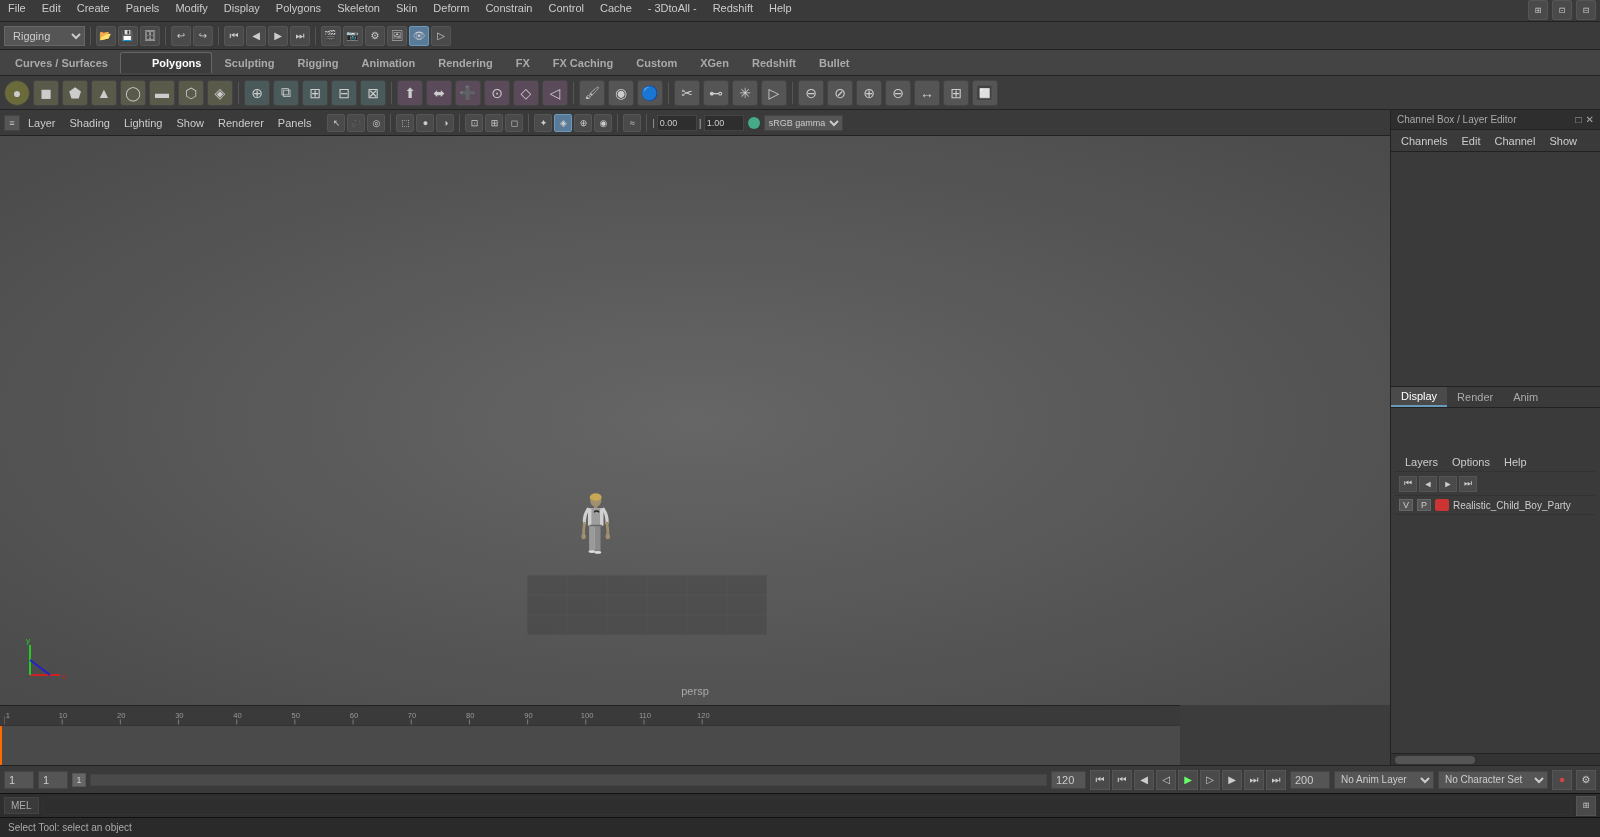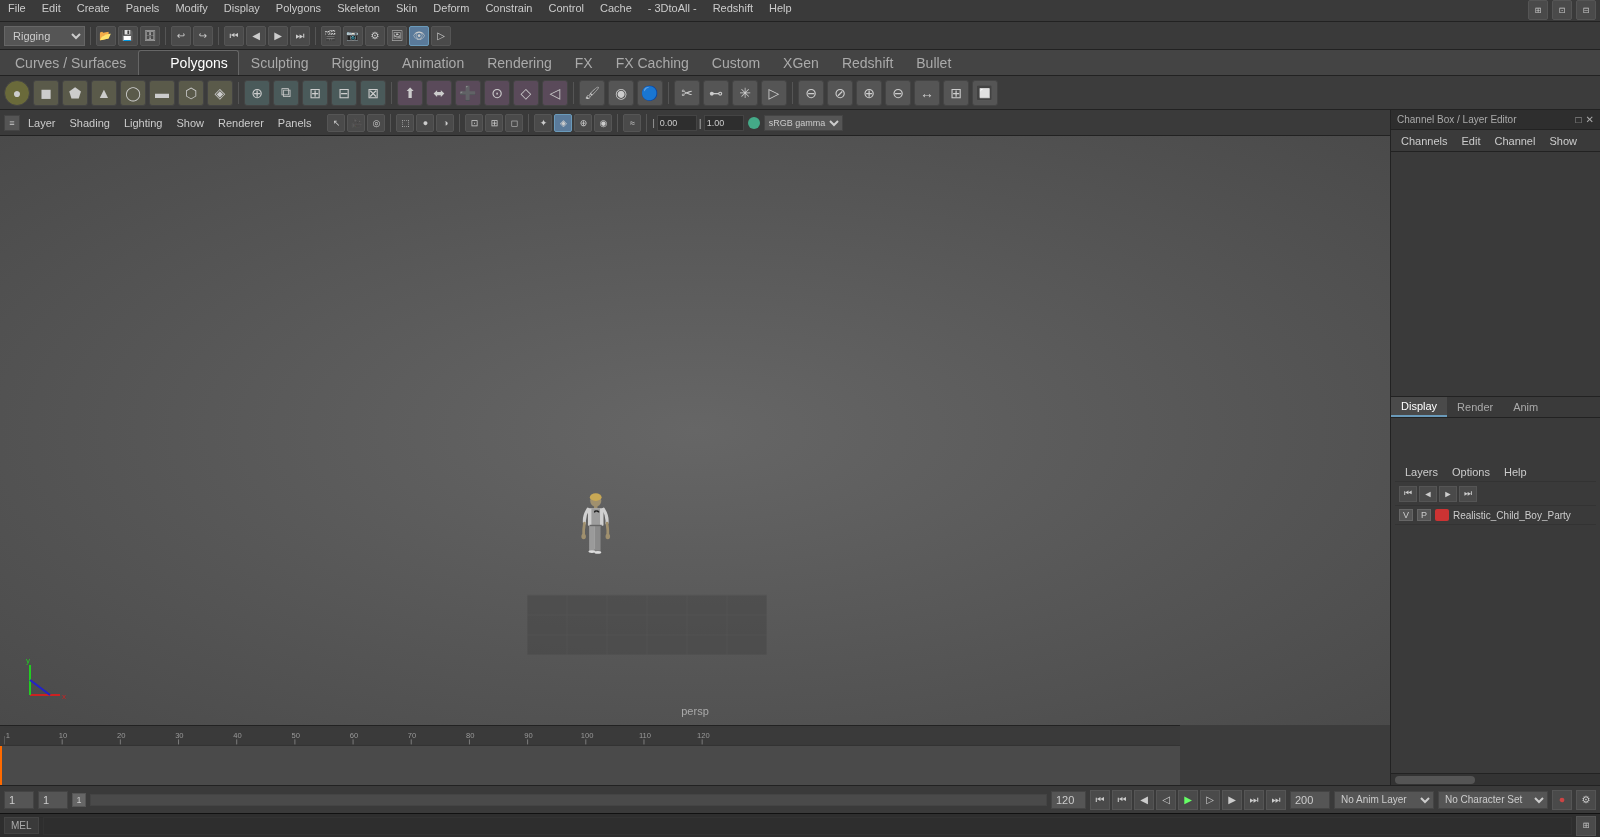--- a/index.html
+++ b/index.html
@@ -31,23 +31,24 @@
       font-size: 10px; cursor: pointer; color: #ccc; border-radius: 2px;
     }
     .tb-btn.active { background: #5a7a9a; border-color: #6a9aba; }
 
     
     #tabsrow {
       width: 100%; height: 26px; background: #444; display: flex; align-items: center;
       border-bottom: 1px solid #222; padding: 0 4px; gap: 1px;
     }
     .tab-item {
-      padding: 4px 10px; cursor: pointer; font-size: 14px; color: #aaa;
+      padding: 4px 10px; cursor: pointer; font-size: 11px; color: #aaa;
       border-radius: 3px 3px 0 0; border: 1px solid transparent; border-bottom: none;
       white-space: nowrap;
+      font-weight: bold;
     }
     .tab-item.active { background: #3c3c3c; color: #fff; border-color: #666; padding-left: 31px; }
 
     
     #shelfrow {
       width: 100%; height: 34px; background: #3c3c3c; display: flex; align-items: center;
       border-bottom: 1px solid #222; padding: 2px 4px; gap: 3px;
     }
     .shelf-icon {
       width: 26px; height: 26px; background: #555; border: 1px solid #444;
@@ -562,14 +563,17 @@
     <div class="play-btn" style="color:#cc4444;">⏺</div>
     <div class="play-btn">⚙</div>
   </div>
 
   <div id="mel-bar">
     <div id="mel-label">MEL</div>
     <input type="text" id="mel-input" style="flex: 1 1 0%; background: rgb(46, 46, 46); border: 1px solid rgb(51, 51, 51); color: rgb(204, 204, 204); height: 18px; font-size: 10px; padding: 0px 4px;" placeholder="">
     <div class="play-btn" style="font-size:8px;">⊞</div>
   </div>
 
+  <div id="status-bar">
+    <span id="status-text">Select Tool: select an object</span>
+  </div>
 
 </div>
 
 </body></html>

